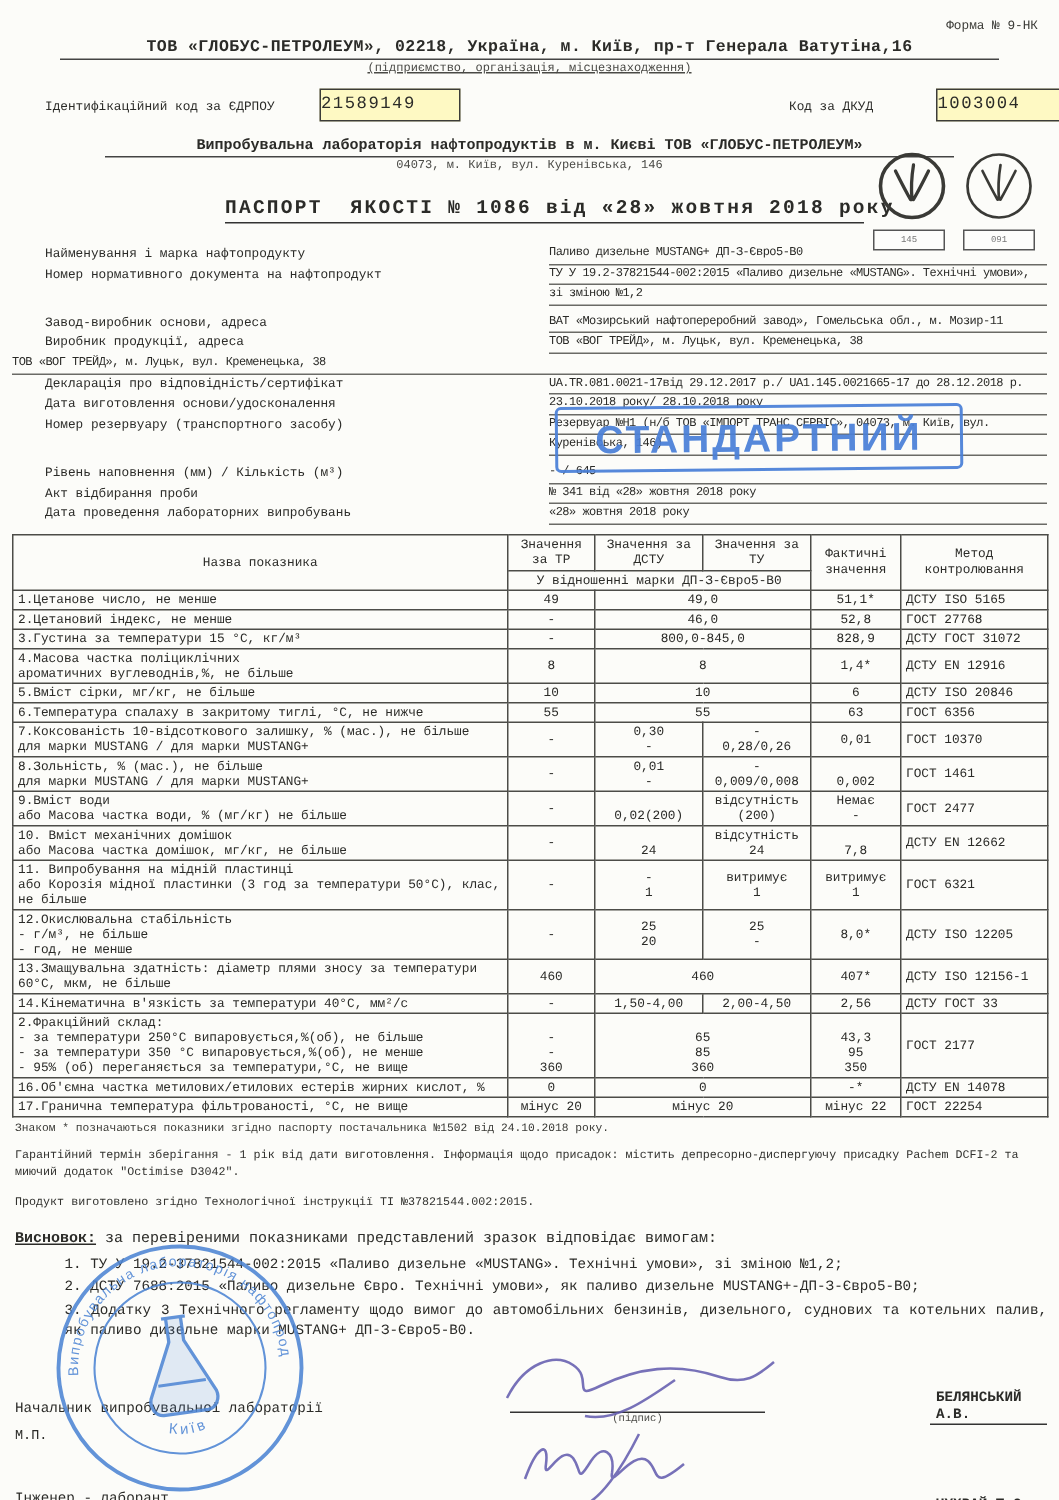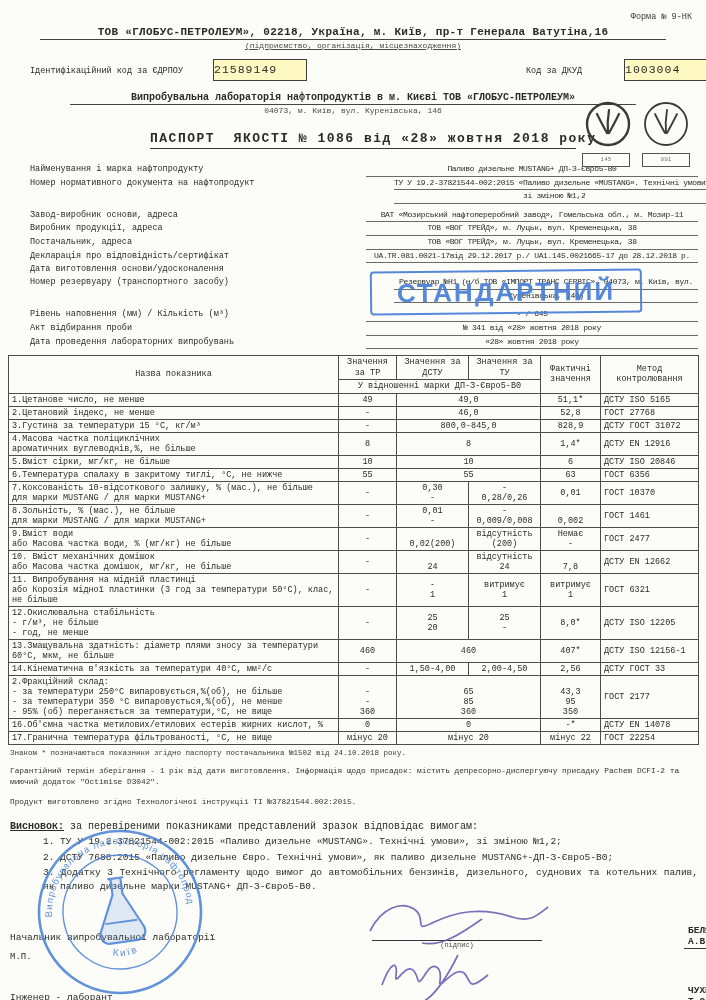--- a/index.html
+++ b/index.html
@@ -26,23 +26,23 @@
     letter-spacing:1.5px; border-bottom:1.4px solid #333; padding-bottom:2px; white-space:pre;}
   .logos{position:absolute; top:100px; right:16px; width:126px;}
   .logo-circles{display:flex; gap:10px; justify-content:flex-end;}
   .badges{display:flex; gap:12px; justify-content:flex-end; margin-top:5px;}
   .badge{width:46px; height:12px; border:1px solid #555; font-size:6px; color:#777;
     text-align:center; line-height:12px; background:#fdfdfb;}
   .fields{margin:14px 8px 0 8px;}
   .field-row{display:flex; align-items:flex-start;}
   .f-label{width:358px; flex:none; font-size:8.5px; padding-left:22px; box-sizing:border-box;
     line-height:13px;}
-  .f-value{flex:1; font-size:8px; letter-spacing:-0.35px; line-height:12.6px;text-align:center;}
+  .f-value{flex:1; font-size:8px; letter-spacing:-0.35px; line-height:12.6px;}
   .f-line{border-bottom:1px solid #6a6a66; white-space:nowrap; overflow:hidden; padding-bottom:0px;}
-  .gap-after{margin-bottom:5px;gap:28px;}
+  .gap-after{margin-bottom:5px;}
   .std-stamp{
     position:absolute; left:370px; top:270px; width:268px; height:40px;
     border:2.6px solid var(--stampblue); border-radius:4px; color:var(--stampblue);
     font-size:26px; font-weight:bold; letter-spacing:2px; text-align:center; line-height:40px;
     transform:rotate(-0.6deg); opacity:0.93; font-family:"Liberation Sans",sans-serif;
     background:transparent;}
   table.results{width:690px; margin:6px 8px 0 8px; border-collapse:collapse; table-layout:fixed;
     font-size:8.5px;}
   table.results th, table.results td{border:1px solid #4c4c48; padding:1px 3px; vertical-align:middle;}
   table.results th{font-weight:normal; text-align:center; font-size:8.5px; line-height:10.5px;}
@@ -50,21 +50,21 @@
   td.tval{text-align:center; line-height:10px;}
   td.tmethod{text-align:left; line-height:10px; vertical-align:middle;}
   .vline{min-height:10px;}
   .footnote{margin:4px 8px 0 10px; font-size:7.5px; color:#3a3a36;}
   .para{margin:9px 8px 0 10px; font-size:7.8px; line-height:11px; color:#333330;}
   .conclusion{margin:12px 8px 0 10px; font-size:9.5px; line-height:13.5px;}
   .concl-head{font-size:10px;}
   .concl-label{font-weight:bold; text-decoration:underline;}
   .concl-item{margin-top:2px; text-align:justify;margin-left:33px;}
   .signatures{position:relative; margin:22px 8px 0 10px; font-size:9.5px;}
-  .sig-row{position:relative; display:flex; align-items:flex-end; margin-bottom:26px; height:34px;gap:32px;}
+  .sig-row{position:relative; display:flex; align-items:flex-end; margin-bottom:26px; height:34px;}
   .sig-role{width:330px; flex:none; padding-bottom:6px;}
   .sig-mid{width:170px; flex:none; text-align:center; position:relative;}
   .sig-line{border-bottom:1.2px solid #333; height:22px;}
   .sig-cap{font-size:7px; color:#4a4a46;}
   .sig-name{margin-left:110px; border-bottom:1px solid #333; padding:0 4px 1px 4px; font-weight:bold;}
   .sig-ink{position:absolute; left:-10px; bottom:4px; pointer-events:none;}
   .mp{position:absolute; left:10px; bottom:38px; font-size:9px;}
   .round-stamp{position:absolute; left:34px; top:826px; opacity:0.88; transform:rotate(-8deg);}
   :root{--stampblue:#4a80d8; --ink:#5f58ad;}
 </style>
@@ -127,33 +127,35 @@
           <div class="f-line">ВАТ «Мозирський нафтопереробний завод», Гомельська обл., м. Мозир-11</div>
         </div>
       </div>
       <div class="field-row">
         <div class="f-label">Виробник продукції, адреса</div>
         <div class="f-value">
           <div class="f-line">ТОВ «ВОГ ТРЕЙД», м. Луцьк, вул. Кременецька, 38</div>
         </div>
       </div>
       <div class="field-row">
-        <div class="f-label">Постачальник, адреса</div>
         <div class="f-value">
           <div class="f-line">ТОВ «ВОГ ТРЕЙД», м. Луцьк, вул. Кременецька, 38</div>
         </div>
       </div>
       <div class="field-row">
         <div class="f-label">Декларація про відповідність/сертифікат</div>
         <div class="f-value">
           <div class="f-line">UA.TR.081.0021-17від 29.12.2017 р./ UA1.145.0021665-17 до 28.12.2018 р.</div>
         </div>
       </div>
       <div class="field-row">
         <div class="f-label">Дата виготовлення основи/удосконалення</div>
+        <div class="f-value">
+          <div class="f-line">23.10.2018 року/ 28.10.2018 року</div>
+        </div>
       </div>
       <div class="field-row gap-after">
         <div class="f-label">Номер резервуару (транспортного засобу)</div>
         <div class="f-value">
           <div class="f-line">Резервуар №Н1 (н/б ТОВ «ІМПОРТ ТРАНС СЕРВІС», 04073, м. Київ, вул.</div>
           <div class="f-line">Куренівська, 146)</div>
         </div>
       </div>
       <div class="field-row">
         <div class="f-label">Рівень наповнення (мм) / Кількість (м³)</div>

